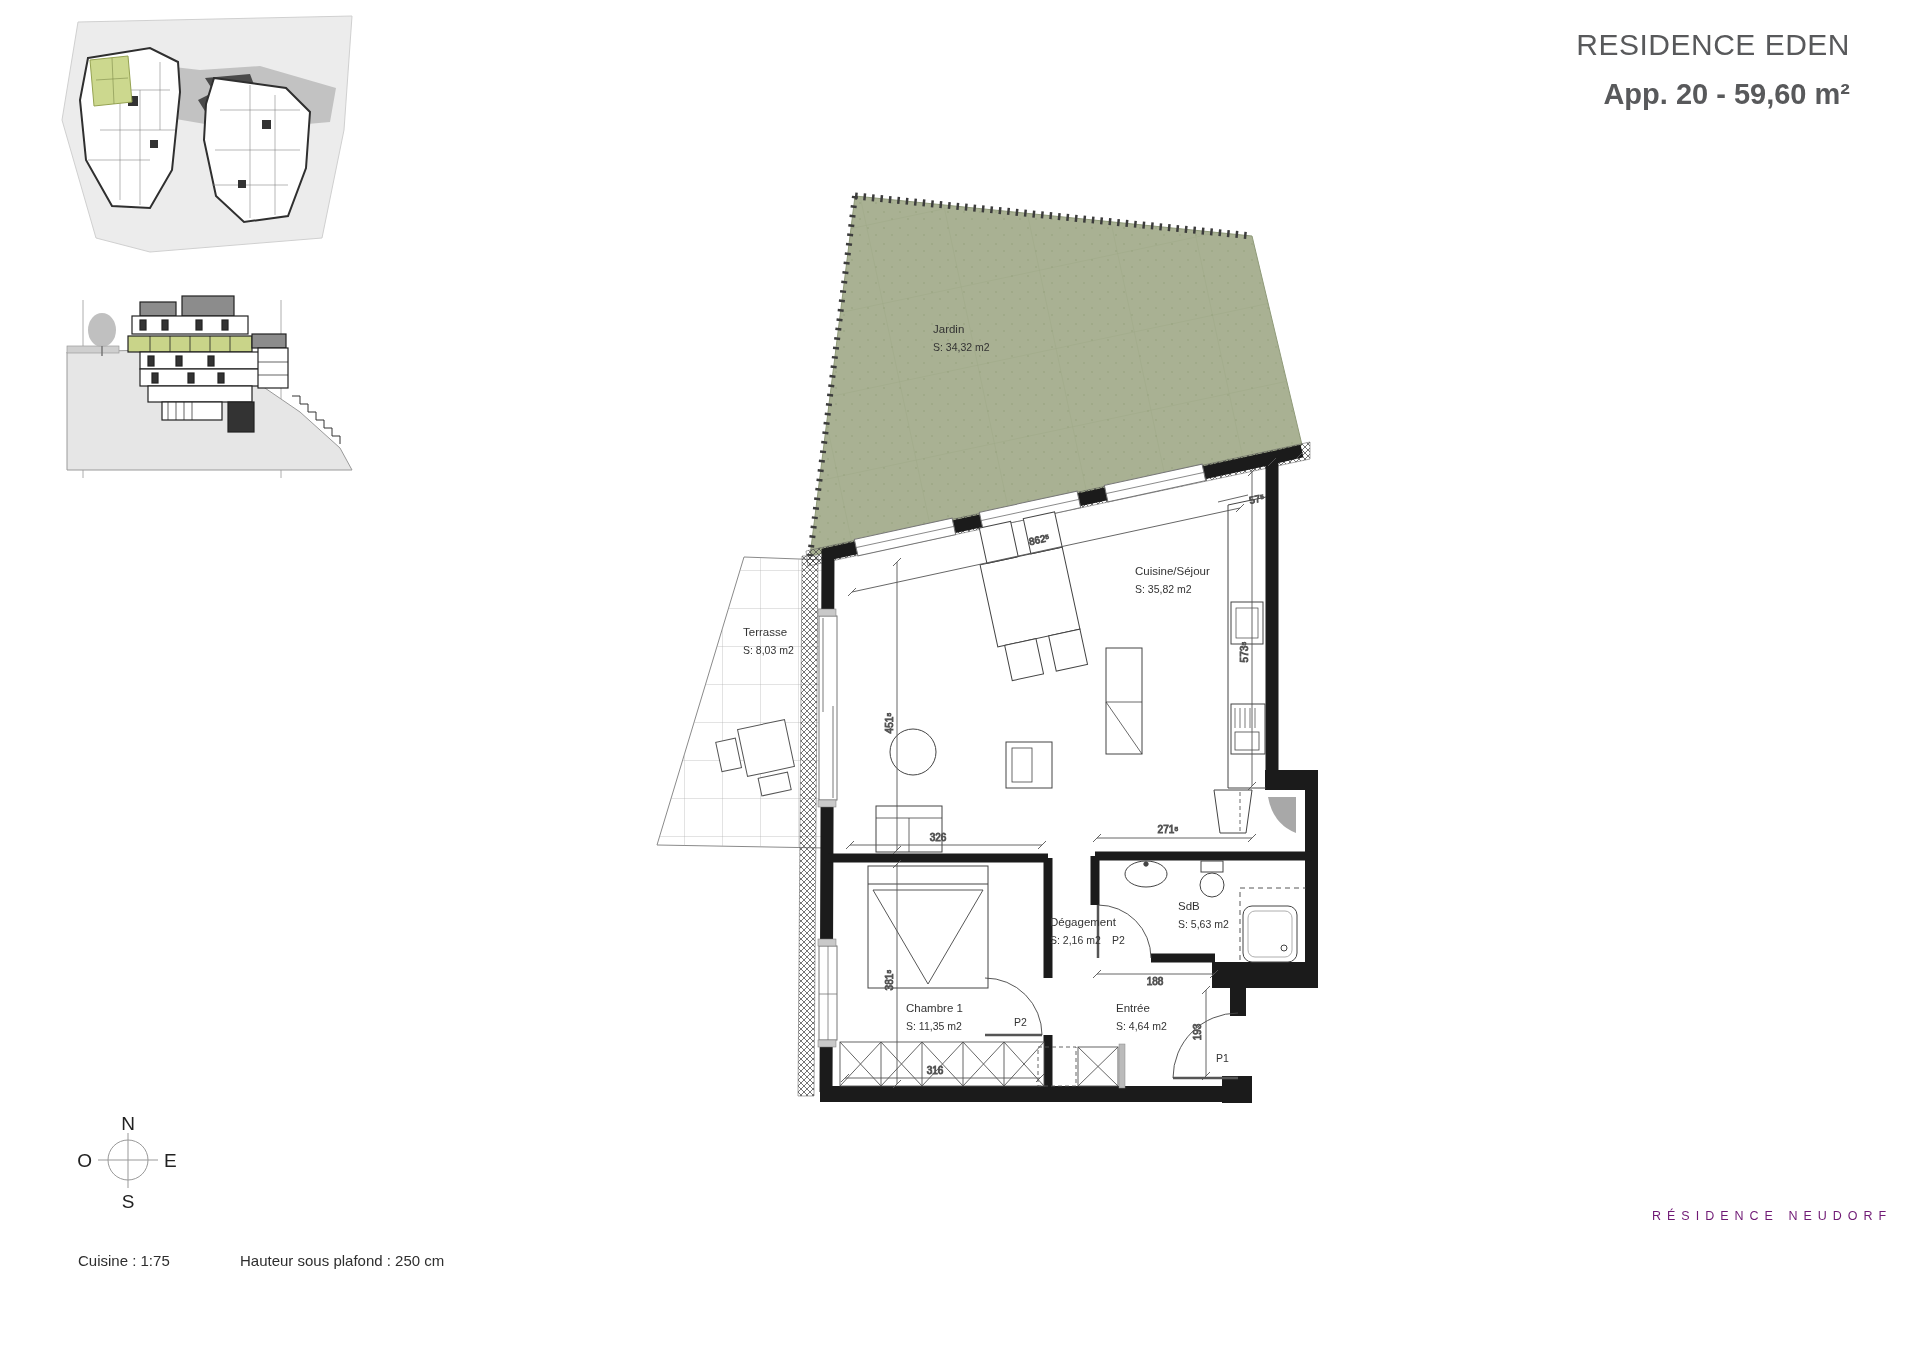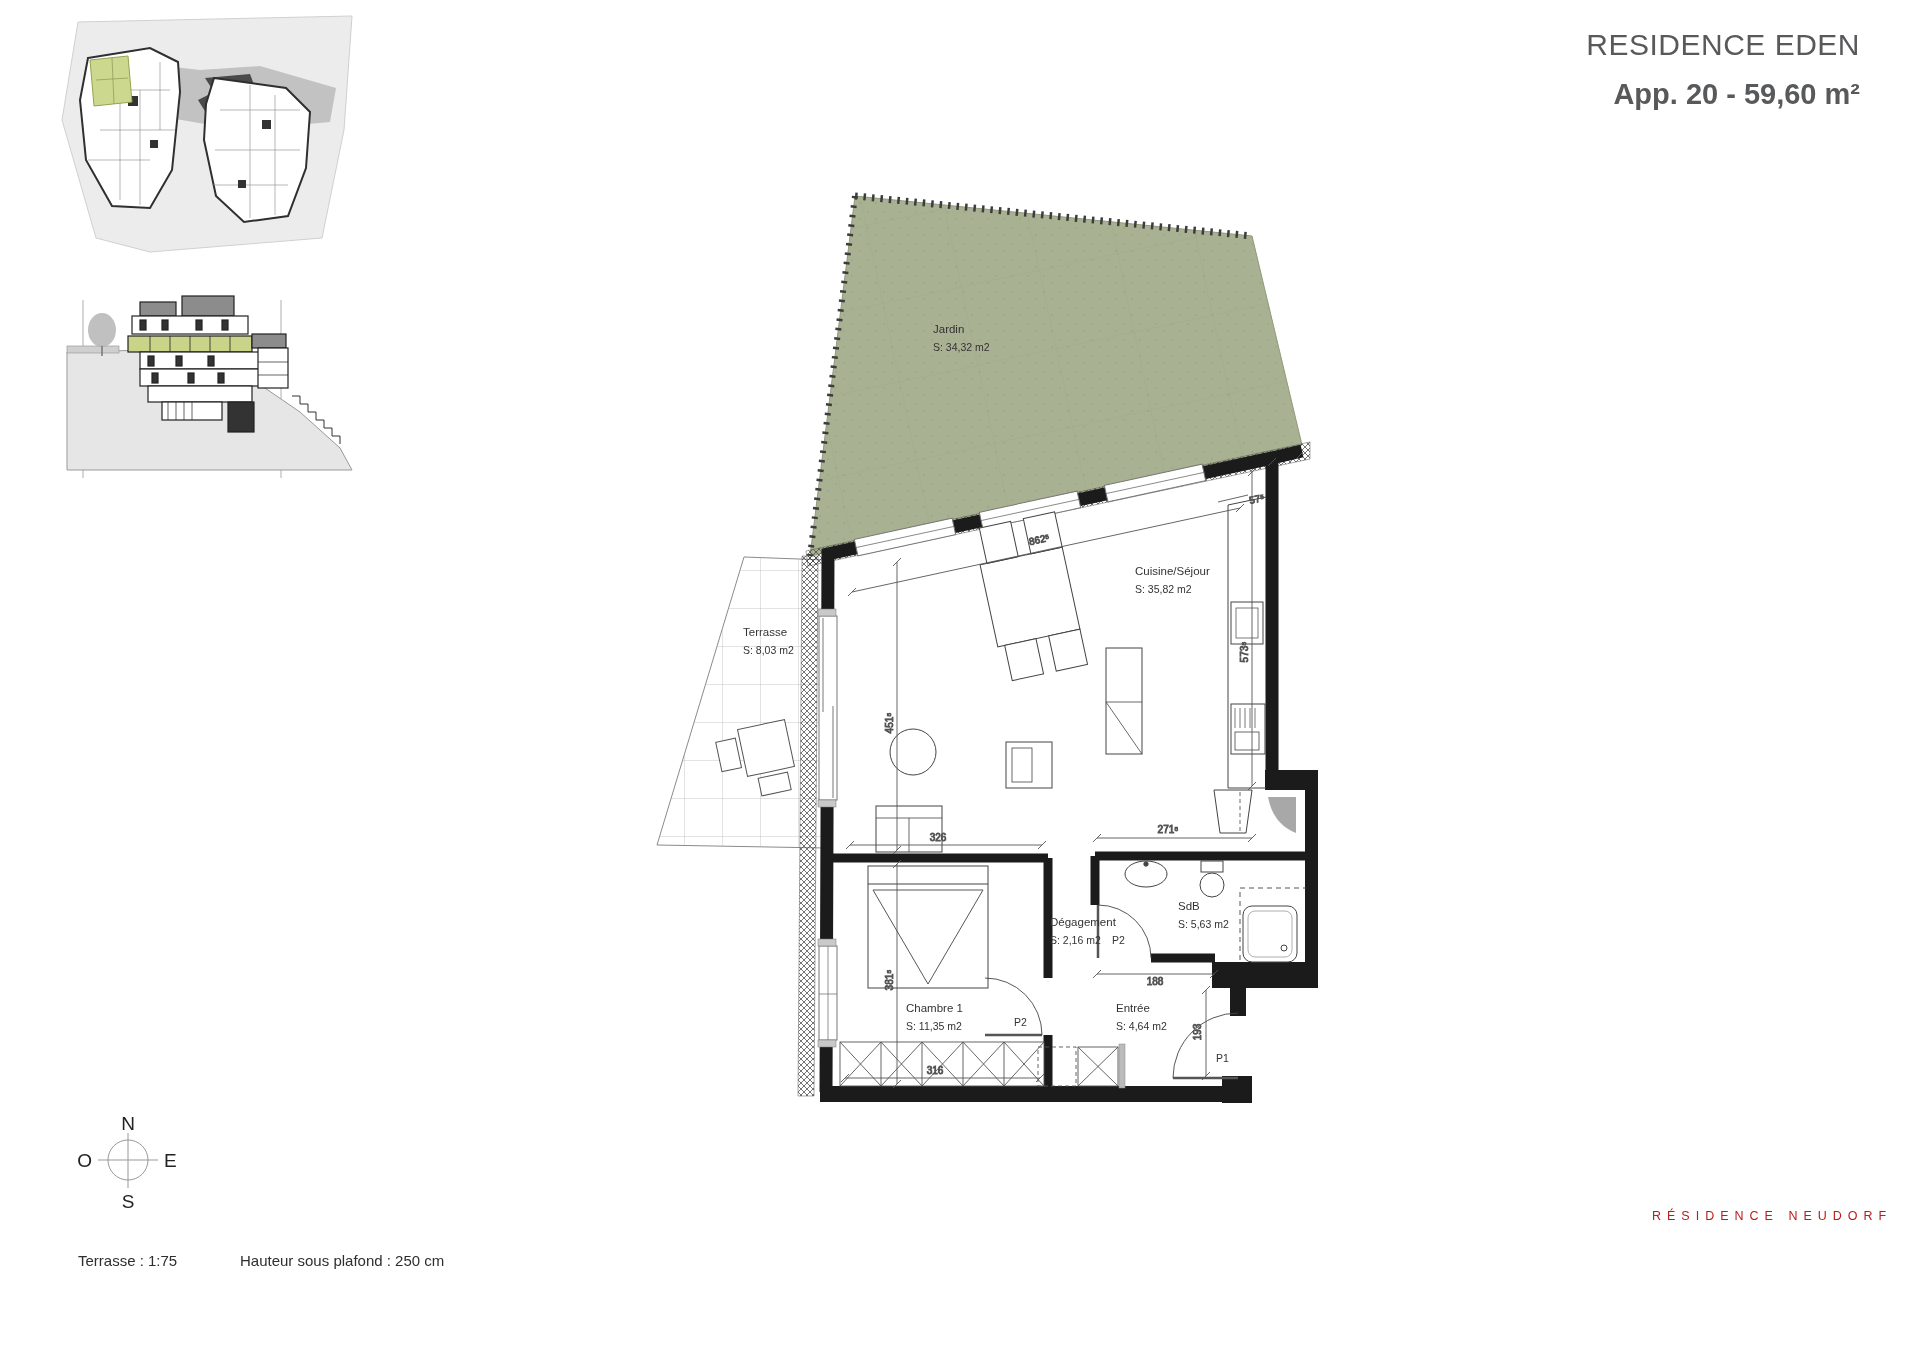--- a/index.html
+++ b/index.html
@@ -2,35 +2,35 @@
 <html><head>
 <meta charset="utf-8">
 <style>
   html,body{margin:0;padding:0;}
   body{
     width:1920px;height:1358px;position:relative;background:#ffffff;
     font-family:"Liberation Sans", sans-serif;overflow:hidden;
   }
   .abs{position:absolute;}
   
-  #header{right:60px;top:28px;text-align:right;color:#58595b;}
+  #header{right:70px;top:28px;text-align:right;color:#58595b;}
   #header .title{font-size:30px;letter-spacing:.5px;}
   #header .subtitle{font-size:29px;margin-top:16px;font-weight:bold;}
   
   .footnote{top:1252px;font-size:15px;color:#2e2e2e;}
   #scale-note{left:78px;}
   #ceiling-note{left:240px;}
   
   #logo{left:1652px;top:1200px;}
   #logo .wordmark{
     font-family:"Liberation Serif", serif;font-size:62px;line-height:1;
     color:#2b4a37;letter-spacing:3px;font-weight:400;
   }
   #logo .tagline{
-    margin-top:9px;font-size:12.5px;letter-spacing:6px;color:#b91c1c;
+    margin-top:9px;font-size:12.5px;letter-spacing:6px;color:#701a75;
   }
   
   svg text{font-family:"Liberation Sans", sans-serif;fill:#333;}
   .lbl{font-size:11.5px;}
   .area{font-size:10.5px;}
   .dim{font-size:10px;fill:#2f2f2f;}
   .plbl{font-size:10.5px;}
   .compass-letter{font-size:19px;fill:#222;}
 </style>
 </head>
@@ -364,18 +364,18 @@
     <circle cx="128" cy="1160" r="20" stroke="#999" fill="none" stroke-width="1"></circle>
     <line x1="128" y1="1133" x2="128" y2="1188" stroke="#999" stroke-width="1"></line>
     <line x1="98" y1="1160" x2="158" y2="1160" stroke="#999" stroke-width="1"></line>
     <text class="compass-letter" x="128" y="1130" text-anchor="middle">N</text>
     <text class="compass-letter" x="128" y="1208" text-anchor="middle">S</text>
     <text class="compass-letter" x="92" y="1167" text-anchor="end">O</text>
     <text class="compass-letter" x="164" y="1167" text-anchor="start">E</text>
   </g>
 </svg>
 
-<div id="scale-note" class="abs footnote">Terrasse : 1:75</div>
+<div id="scale-note" class="abs footnote">Cuisine : 1:75</div>
 <div id="ceiling-note" class="abs footnote">Hauteur sous plafond : 250 cm</div>
 
 <div id="logo" class="abs">
   <div class="tagline">RÉSIDENCE NEUDORF</div>
 </div>
 
 </body></html>

